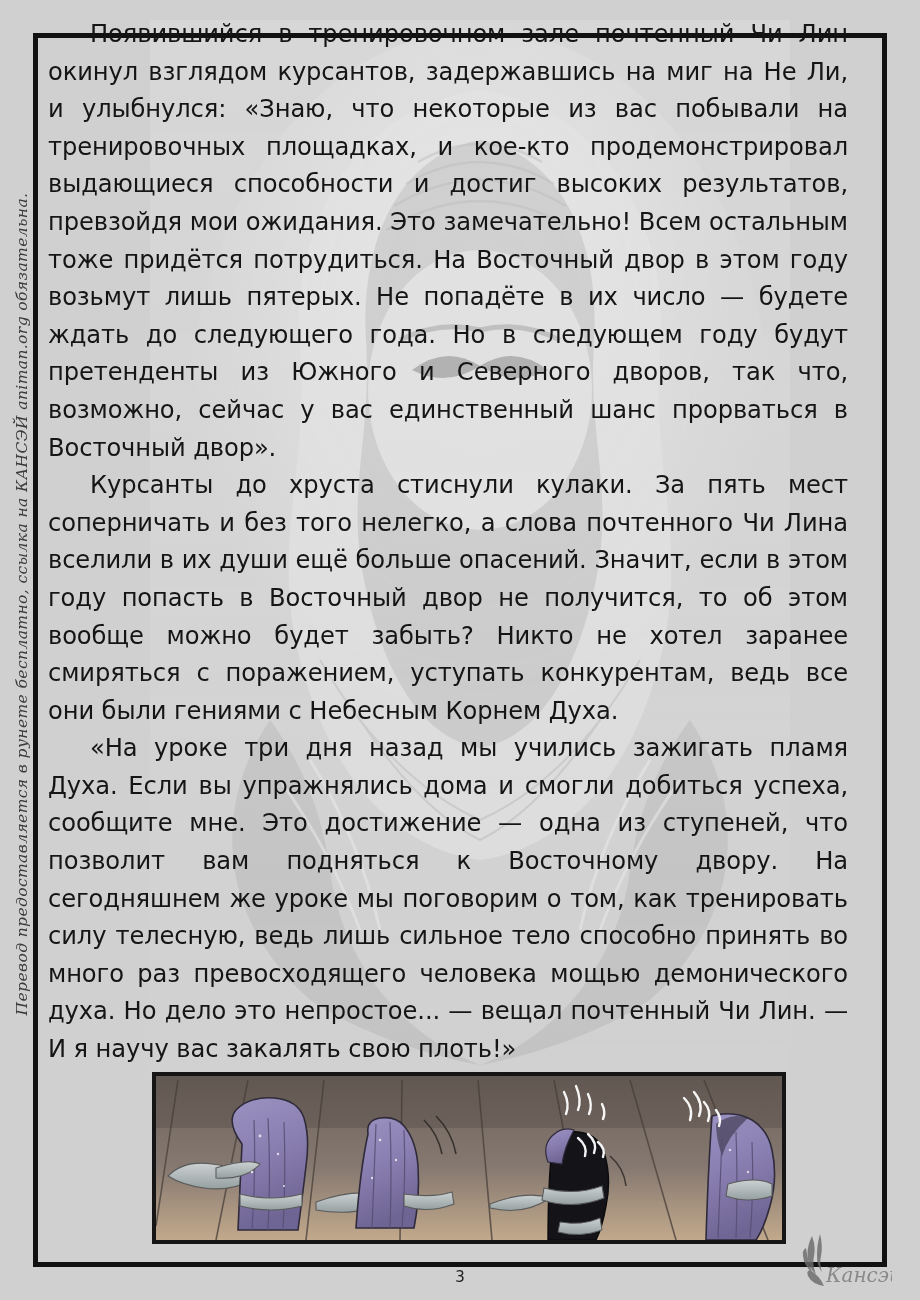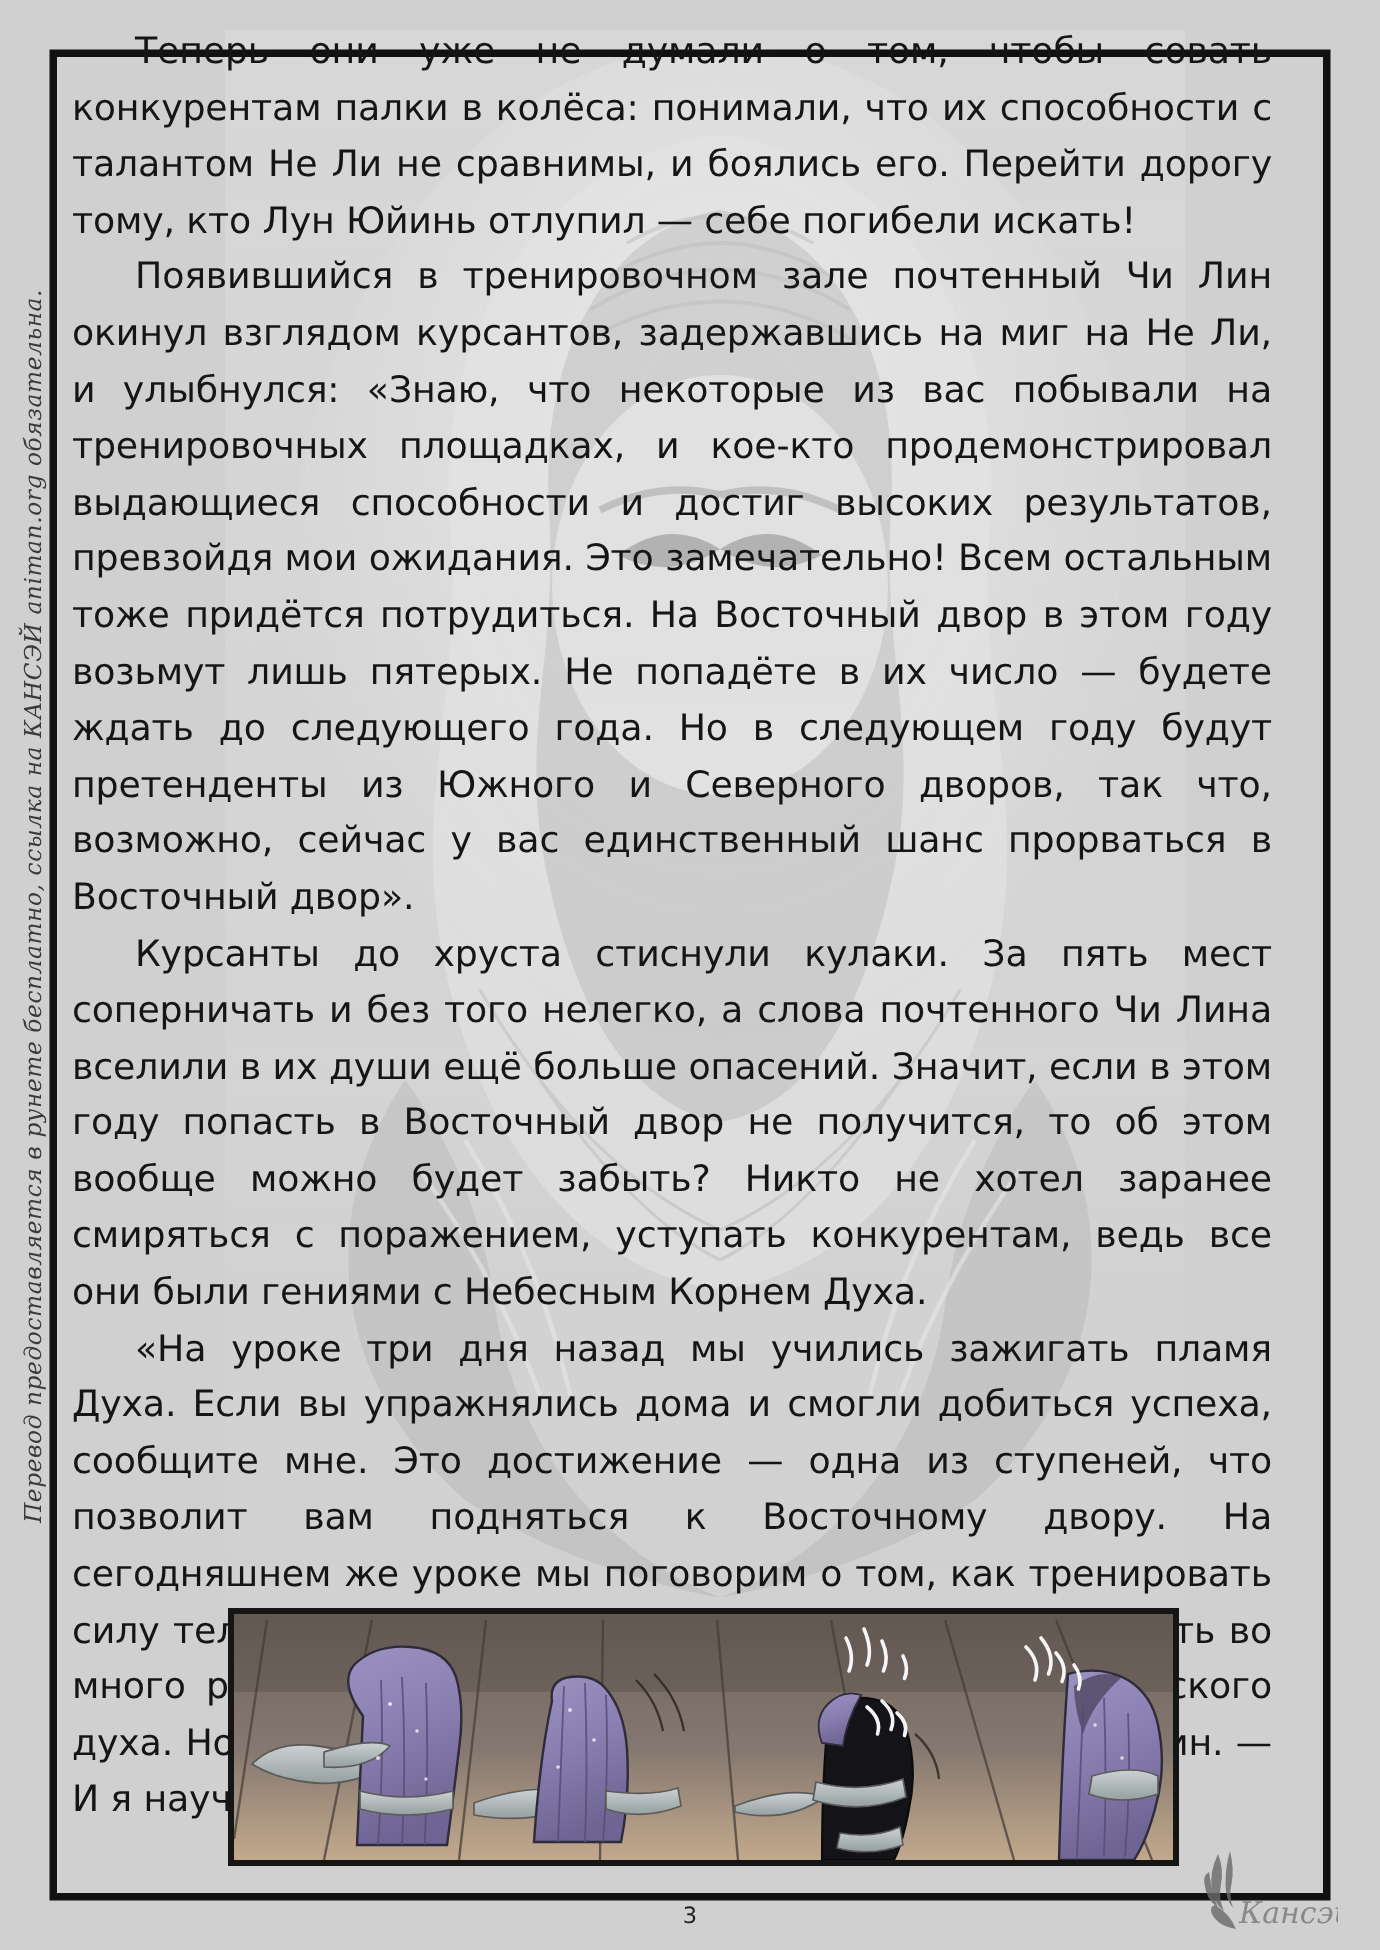--- a/index.html
+++ b/index.html
@@ -168,21 +168,20 @@
       <path d="M500 740 q-50 80 -70 170"></path>
     </g>
     <rect x="0" y="0" width="640" height="1060" fill="url(#wmFade)" opacity="0.30"></rect>
   </svg>
 
   <div class="frame"></div>
 
   <div class="side-credit">Перевод предоставляется в рунете бесплатно, ссылка на КАНСЭЙ animan.org обязательна.</div>
 
   <div class="text-body">
-    <p>Теперь они уже не думали о том, чтобы совать конкурентам палки в колёса: понимали, что их способности с талантом Не Ли не сравнимы, и боялись его. Перейти дорогу тому, кто Лун Юйинь отлупил — себе погибели искать!</p>
     <p>Появившийся в тренировочном зале почтенный Чи Лин окинул взглядом курсантов, задержавшись на миг на Не Ли, и улыбнулся: «Знаю, что некоторые из вас побывали на тренировочных площадках, и кое-кто продемонстрировал выдающиеся способности и достиг высоких результатов, превзойдя мои ожидания. Это замечательно! Всем остальным тоже придётся потрудиться. На Восточный двор в этом году возьмут лишь пятерых. Не попадёте в их число — будете ждать до следующего года. Но в следующем году будут претенденты из Южного и Северного дворов, так что, возможно, сейчас у вас единственный шанс прорваться в Восточный двор».</p>
     <p>Курсанты до хруста стиснули кулаки. За пять мест соперничать и без того нелегко, а слова почтенного Чи Лина вселили в их души ещё больше опасений. Значит, если в этом году попасть в Восточный двор не получится, то об этом вообще можно будет забыть? Никто не хотел заранее смиряться с поражением, уступать конкурентам, ведь все они были гениями с Небесным Корнем Духа.</p>
     <p>«На уроке три дня назад мы учились зажигать пламя Духа. Если вы упражнялись дома и смогли добиться успеха, сообщите мне. Это достижение — одна из ступеней, что позволит вам подняться к Восточному двору. На сегодняшнем же уроке мы поговорим о том, как тренировать силу телесную, ведь лишь сильное тело способно принять во много раз превосходящего человека мощью демонического духа. Но дело это непростое... — вещал почтенный Чи Лин. — И я научу вас закалять свою плоть!»</p>
   </div>
 
   <div class="panel">
     <svg viewBox="0 0 626 164" preserveAspectRatio="none" style="display:block;width:100%;height:100%">
       <defs>
         <linearGradient id="floorG" x1="0" y1="0" x2="0" y2="1">
           <stop offset="0%" stop-color="#6d635c"></stop>

